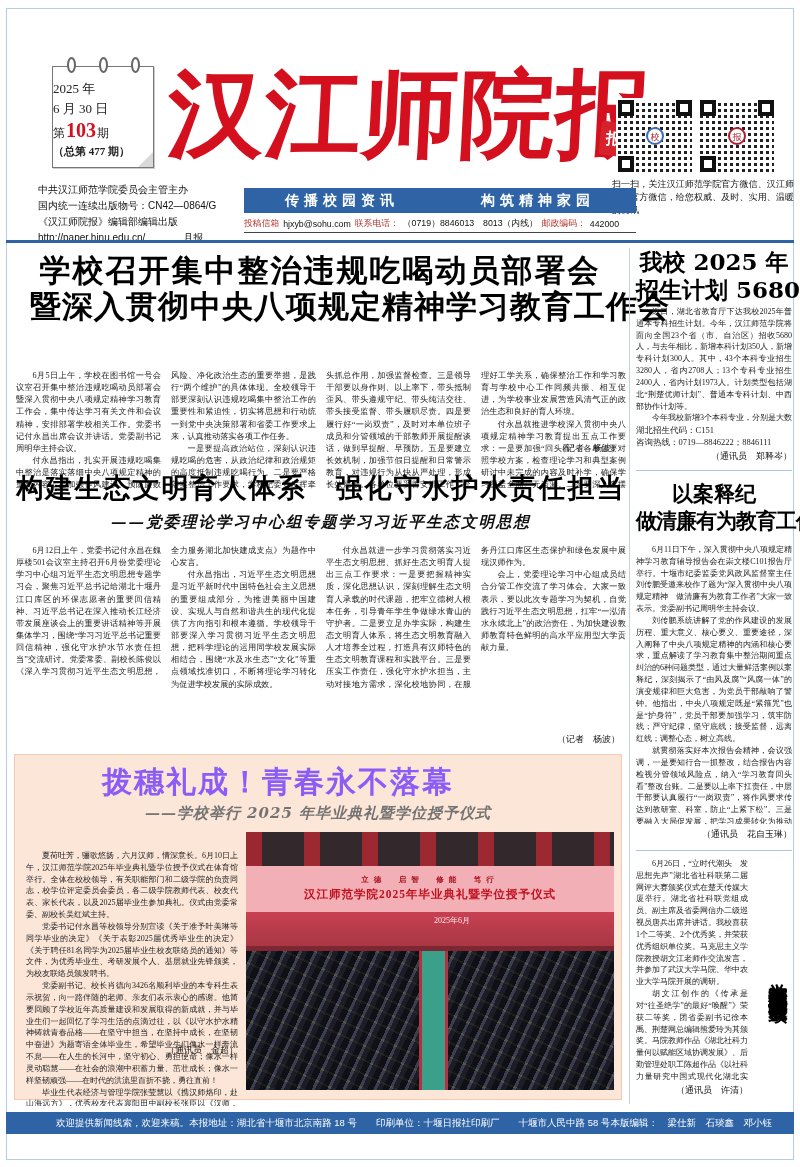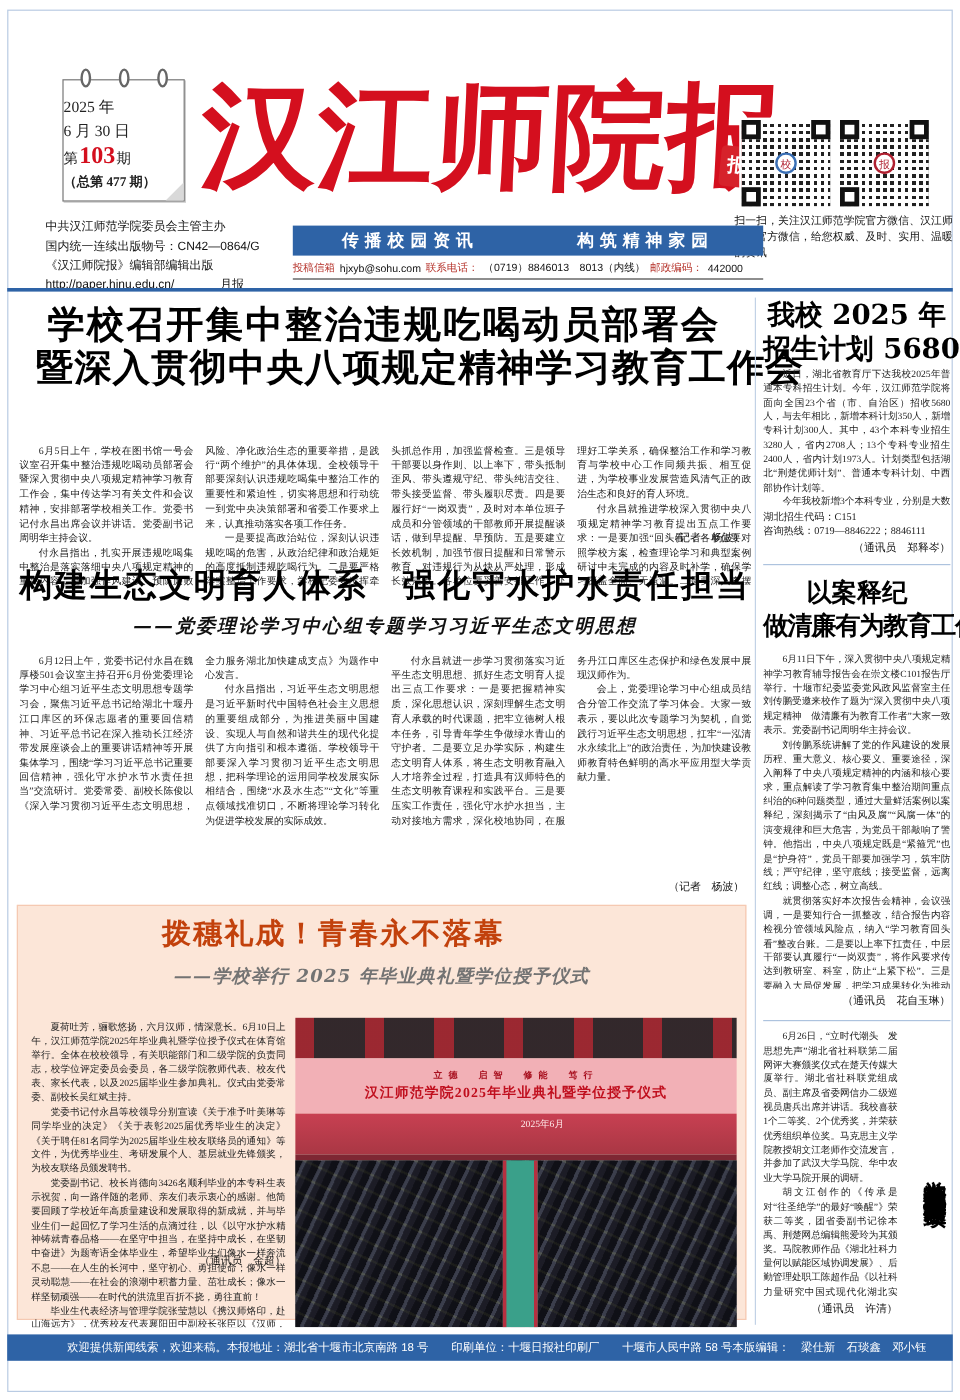--- a/index.html
+++ b/index.html
@@ -79,28 +79,28 @@
   
   #a2-t { left:16px; top:470px; width:610px; font-size:27px; letter-spacing:2px; }
   #a2-sub { left:16px; top:512px; width:610px; font-size:15.5px; font-weight:bold;
     color:#111; letter-spacing:2px; font-style:italic; }
   #a2-body { position:absolute; left:16px; top:545px; width:610px; height:202px; }
   #a2-byline { left:470px; top:733px; width:150px; }
 
   
   .pink-box { position:absolute; left:14px; top:754px; width:608px; height:346px;
     background:#fce6d8; border:1px solid #f5c9b2; }
-  #a3-t { left:14px; top:762px; width:528px; font-size:24px; color:#c2410c; letter-spacing:2px; }
+  #a3-t { left:14px; top:762px; width:528px; font-size:30px; color:#8b5cf6; letter-spacing:2px; }
   #a3-sub { left:14px; top:804px; width:608px; font-size:15px; color:#737373;
     font-weight:bold; font-style:italic; letter-spacing:1px; }
   #a3-body { position:absolute; left:26px; top:850px; width:212px; height:256px;
     font-size:8px; overflow:hidden; }
   #a3-byline { left:26px; top:1044px; width:212px; }
 
-  .photo { position:absolute; left:246px; top:832px; width:368px; height:258px; overflow:hidden;margin-top:16px; }
+  .photo { position:absolute; left:246px; top:832px; width:368px; height:258px; overflow:hidden; }
   .ph-top { height:13%; background:
       repeating-linear-gradient(90deg, rgba(150,30,40,.95) 0 16px, rgba(40,30,34,.95) 16px 58px); }
   .ph-band { height:18%; background:#f2b0b6; display:flex; flex-direction:column;
     align-items:center; justify-content:center; gap:2px; }
   .ph-slogan { font-size:7.5px; letter-spacing:5px; color:#a8101f; font-weight:bold; }
   .ph-banner { font-size:11.5px; letter-spacing:1px; color:#c00f1e; font-weight:900; }
   .ph-mid { height:15%; background:linear-gradient(#c84052,#a93744);
     color:#ffe9ea; font-size:8px; text-align:center; padding-top:3px;
     border-bottom:5px solid #7e2733;padding-left:44px; }
   .ph-crowd { height:54%; position:relative; background:

